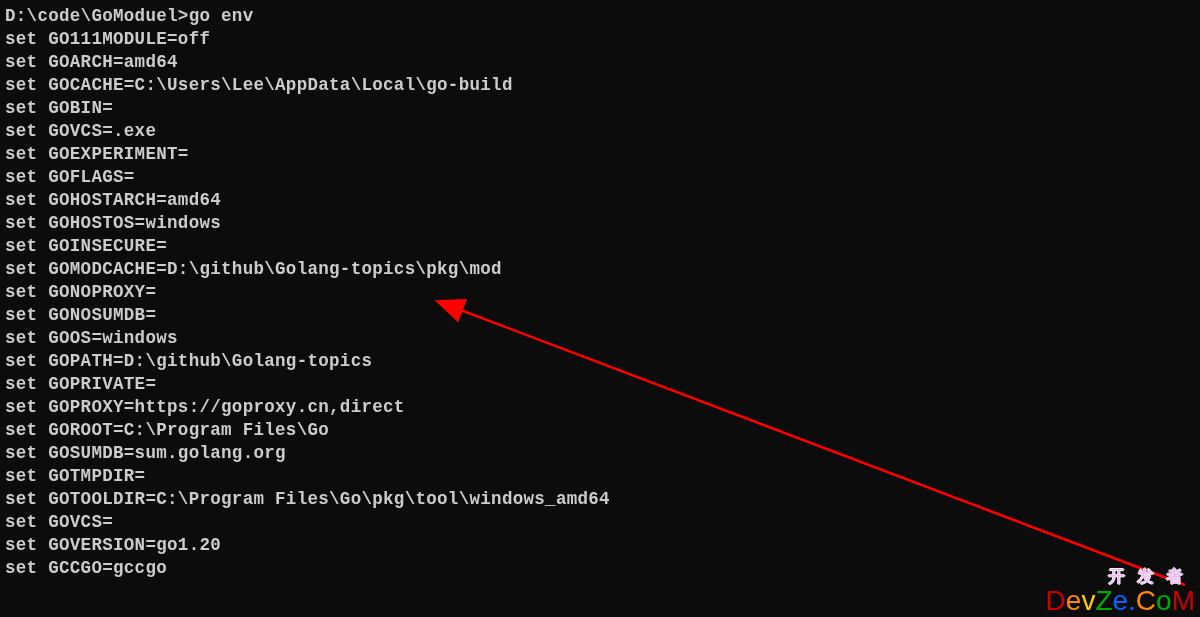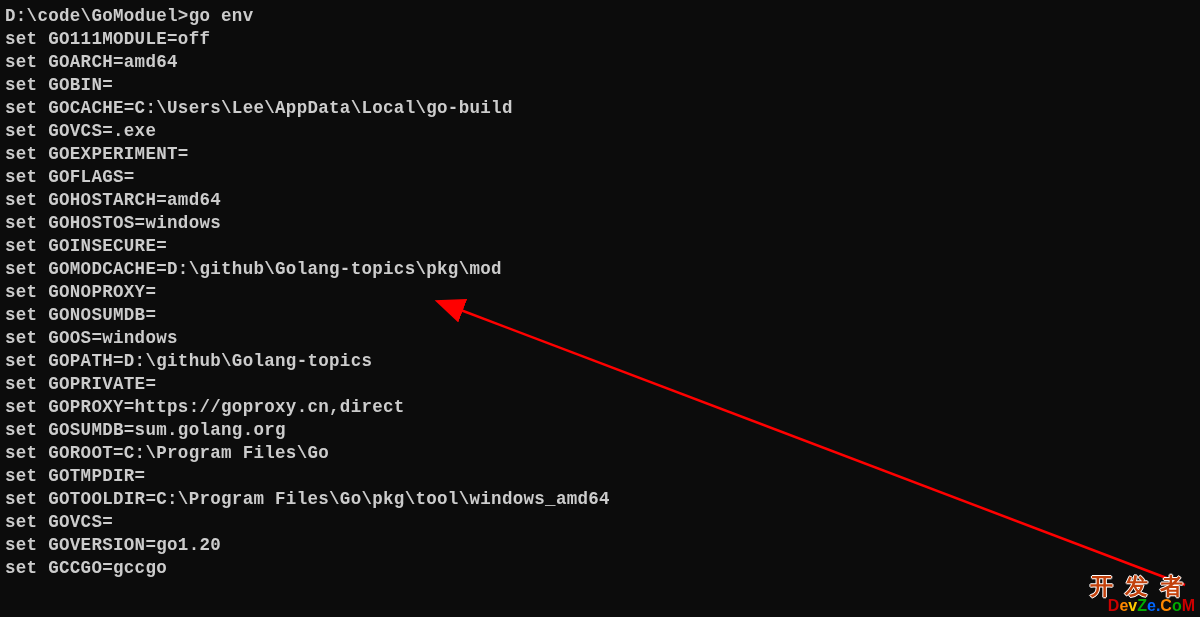--- a/index.html
+++ b/index.html
@@ -32,65 +32,65 @@
     }
     .watermark {
       position: absolute;
       right: 5px;
       bottom: 2px;
       text-align: right;
       font-family: 'Arial', sans-serif;
       line-height: 1.05;
     }
     .watermark-cn {
-      font-size: 23px;
-      font-weight: bold;
-      color: #c2410c;
+      font-size: 17px;
+      font-weight: normal;
+      color: #f0abfc;
       text-shadow: 1px 0 0 #fff, -1px 0 0 #fff, 0 1px 0 #fff, 0 -1px 0 #fff;
       letter-spacing: 12px;
     }
     .watermark-en {
-      font-size: 16px;
-      font-weight: bold;
+      font-size: 28px;
+      font-weight: normal;
       letter-spacing: 0;
     }
     .watermark-en .d1 { color: #cc0000; }
     .watermark-en .e1 { color: #ff8800; }
     .watermark-en .v1 { color: #ffcc00; }
     .watermark-en .z1 { color: #00aa00; }
     .watermark-en .e2 { color: #0066ff; }
     .watermark-en .dot { color: #0066ff; }
     .watermark-en .c1 { color: #ff8800; }
     .watermark-en .o1 { color: #00aa00; }
     .watermark-en .m1 { color: #cc0000; }
   </style>
 </head>
 <body>
 
 <div>
   <div class="terminal-line">D:\code\GoModuel&gt;go env</div>
   <div class="terminal-line">set GO111MODULE=off</div>
   <div class="terminal-line">set GOARCH=amd64</div>
+  <div class="terminal-line">set GOCACHE=C:\Users\Lee\AppData\Local\go-build</div>
   <div class="terminal-line">set GOBIN=</div>
-  <div class="terminal-line">set GOCACHE=C:\Users\Lee\AppData\Local\go-build</div>
   <div class="terminal-line">set GOVCS=.exe</div>
   <div class="terminal-line">set GOEXPERIMENT=</div>
   <div class="terminal-line">set GOFLAGS=</div>
   <div class="terminal-line">set GOHOSTARCH=amd64</div>
   <div class="terminal-line">set GOHOSTOS=windows</div>
   <div class="terminal-line">set GOINSECURE=</div>
   <div class="terminal-line">set GOMODCACHE=D:\github\Golang-topics\pkg\mod</div>
   <div class="terminal-line">set GONOPROXY=</div>
   <div class="terminal-line">set GONOSUMDB=</div>
   <div class="terminal-line">set GOOS=windows</div>
   <div class="terminal-line">set GOPATH=D:\github\Golang-topics</div>
   <div class="terminal-line">set GOPRIVATE=</div>
   <div class="terminal-line">set GOPROXY=https://goproxy.cn,direct</div>
+  <div class="terminal-line">set GOROOT=C:\Program Files\Go</div>
   <div class="terminal-line">set GOSUMDB=sum.golang.org</div>
-  <div class="terminal-line">set GOROOT=C:\Program Files\Go</div>
   <div class="terminal-line">set GOTMPDIR=</div>
   <div class="terminal-line">set GOTOOLDIR=C:\Program Files\Go\pkg\tool\windows_amd64</div>
   <div class="terminal-line">set GOVCS=</div>
   <div class="terminal-line">set GOVERSION=go1.20</div>
   <div class="terminal-line">set GCCGO=gccgo</div>
 </div>
 
 <svg class="arrow-overlay" width="1200" height="617">
   <defs>
     <marker id="arrowhead" markerWidth="12" markerHeight="10" refX="2" refY="5" orient="auto">

